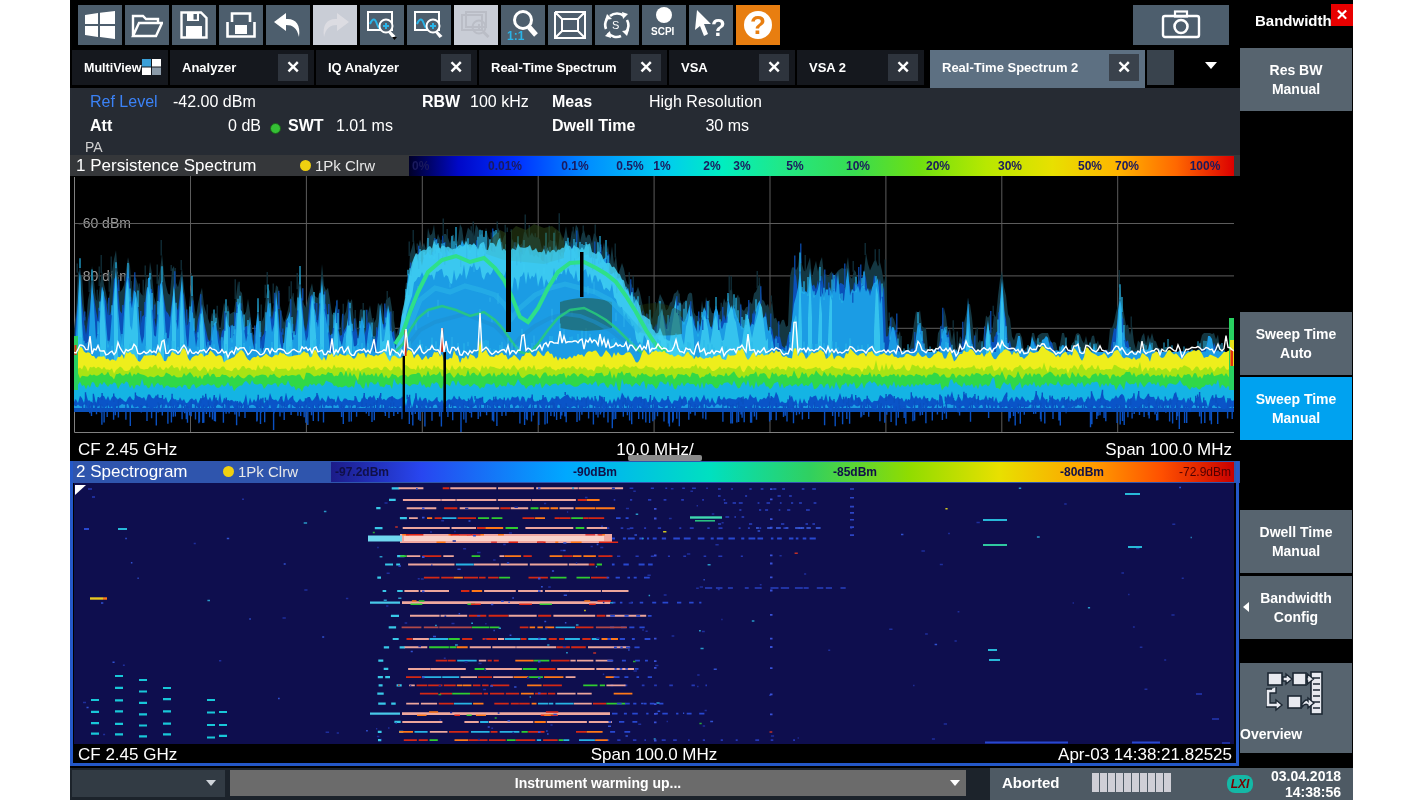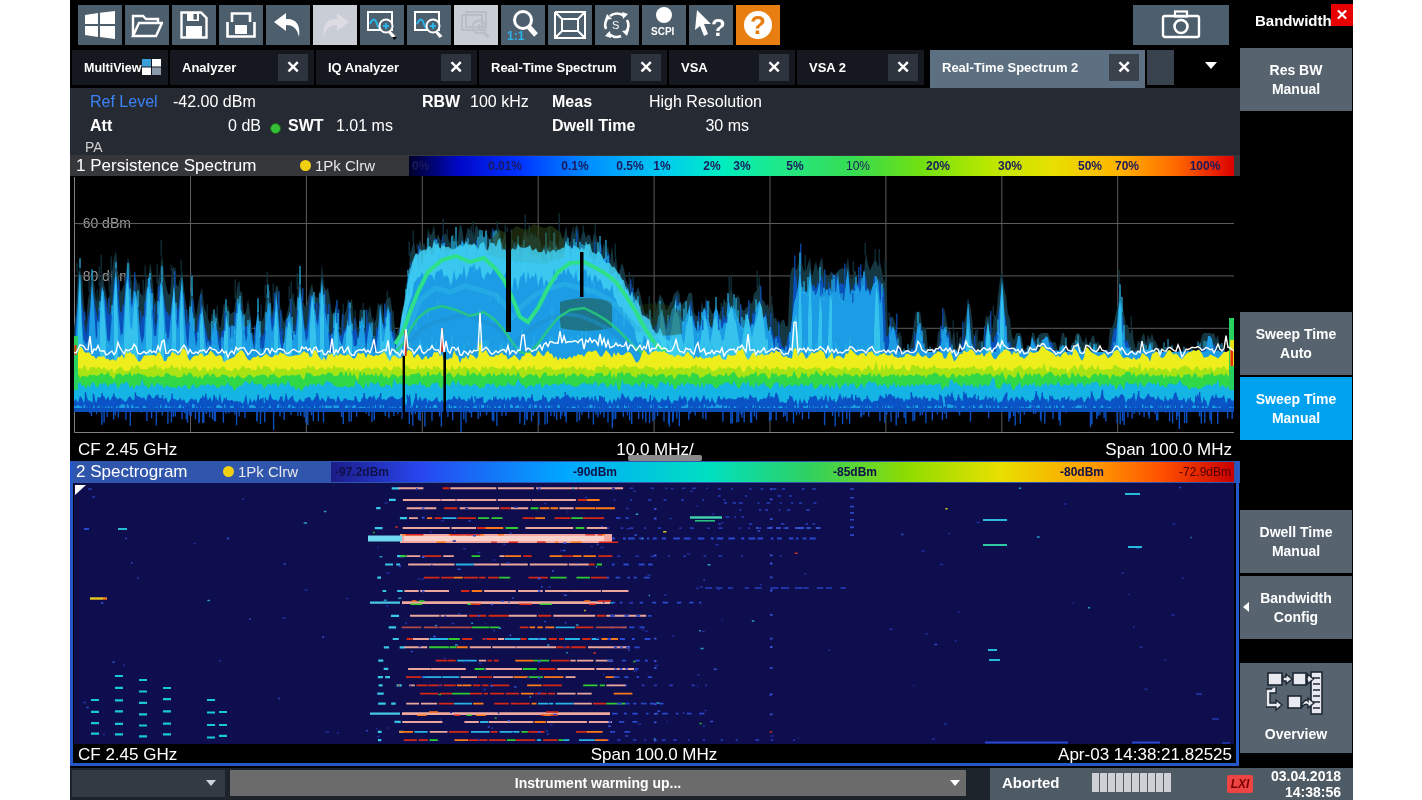--- a/index.html
+++ b/index.html
@@ -171,21 +171,21 @@
 <div style="position:absolute;left:315px;top:157px;font-size:15px;font-weight:normal;color:#e8e8e8;white-space:nowrap">1Pk Clrw</div>
 <div style="position:absolute;left:409px;top:156px;width:825px;height:20px;background:linear-gradient(to right,#000028 0%,#0008c8 6%,#0030ff 13%,#0090ff 22%,#00ccf0 31%,#00eec0 38%,#20e888 45%,#38dc50 54%,#70e010 62%,#b8e800 70%,#e8e000 78%,#ffb400 86%,#ff6800 93%,#dc0000 100%)"></div>
 <div style="position:absolute;left:412px;top:159px;font-size:12px;font-weight:bold;color:#1a1a5e;white-space:nowrap">0%</div>
 <div style="position:absolute;left:465px;top:159px;width:80px;text-align:center;font-size:12px;font-weight:bold;color:#1a1a5e">0.01%</div>
 <div style="position:absolute;left:535px;top:159px;width:80px;text-align:center;font-size:12px;font-weight:bold;color:#1a1a5e">0.1%</div>
 <div style="position:absolute;left:590px;top:159px;width:80px;text-align:center;font-size:12px;font-weight:bold;color:#1a1a5e">0.5%</div>
 <div style="position:absolute;left:622px;top:159px;width:80px;text-align:center;font-size:12px;font-weight:bold;color:#1a1a5e">1%</div>
 <div style="position:absolute;left:672px;top:159px;width:80px;text-align:center;font-size:12px;font-weight:bold;color:#1a1a5e">2%</div>
 <div style="position:absolute;left:702px;top:159px;width:80px;text-align:center;font-size:12px;font-weight:bold;color:#1a1a5e">3%</div>
 <div style="position:absolute;left:755px;top:159px;width:80px;text-align:center;font-size:12px;font-weight:bold;color:#1a1a5e">5%</div>
-<div style="position:absolute;left:818px;top:159px;width:80px;text-align:center;font-size:12px;font-weight:normal;color:#1a1a5e">10%</div>
+<div style="position:absolute;left:818px;top:159px;width:80px;text-align:center;font-size:12px;font-weight:bold;color:#1a1a5e">10%</div>
 <div style="position:absolute;left:898px;top:159px;width:80px;text-align:center;font-size:12px;font-weight:bold;color:#1a1a5e">20%</div>
 <div style="position:absolute;left:970px;top:159px;width:80px;text-align:center;font-size:12px;font-weight:bold;color:#1a1a5e">30%</div>
 <div style="position:absolute;left:1050px;top:159px;width:80px;text-align:center;font-size:12px;font-weight:bold;color:#1a1a5e">50%</div>
 <div style="position:absolute;left:1115px;top:159px;width:80px;text-align:left;font-size:12px;font-weight:bold;color:#1a1a5e">70%</div>
 <div style="position:absolute;left:1165px;top:159px;width:80px;text-align:center;font-size:12px;font-weight:bold;color:#1a1a5e">100%</div>
 <div style="position:absolute;left:78px;top:440px;font-size:17px;font-weight:normal;color:#fff;white-space:nowrap">CF 2.45 GHz</div>
 <div style="position:absolute;left:570px;top:440px;width:170px;text-align:center;font-size:17px;color:#fff">10.0 MHz/</div>
 <div style="position:absolute;right:190px;top:440px;font-size:17px;font-weight:normal;color:#fff;white-space:nowrap">Span 100.0 MHz</div>
 <div style="position:absolute;left:628px;top:455px;width:74px;height:6px;background:#8a8a8a;border-radius:2px"></div>
 <div style="position:absolute;left:70px;top:461px;width:1170px;height:22px;background:#2f55ad"></div>
@@ -217,21 +217,21 @@
     <div style="width:7px;height:19px;background:#cfcfd6;margin-right:1px"></div>
     <div style="width:7px;height:19px;background:#cfcfd6;margin-right:1px"></div>
     <div style="width:7px;height:19px;background:#cfcfd6;margin-right:1px"></div>
     <div style="width:7px;height:19px;background:#cfcfd6;margin-right:1px"></div>
     <div style="width:7px;height:19px;background:#cfcfd6;margin-right:1px"></div>
     <div style="width:7px;height:19px;background:#cfcfd6;margin-right:1px"></div>
     <div style="width:7px;height:19px;background:#cfcfd6;margin-right:1px"></div>
     <div style="width:7px;height:19px;background:#cfcfd6;margin-right:1px"></div>
     <div style="width:7px;height:19px;background:#cfcfd6;margin-right:1px"></div>
   </div>
-<div style="position:absolute;left:1227px;top:775px;width:26px;height:18px;background:#ef4444;border-radius:2px;display:flex;align-items:center;justify-content:center;font-size:12px;font-weight:bold;font-style:italic;color:#7a0000">LXI</div>
+<div style="position:absolute;left:1227px;top:775px;width:26px;height:18px;background:#14b8a6;border-radius:8px;display:flex;align-items:center;justify-content:center;font-size:12px;font-weight:bold;font-style:italic;color:#7a0000">LXI</div>
 <div style="position:absolute;right:81px;top:768px;font-size:14px;font-weight:bold;color:#fff;white-space:nowrap">03.04.2018</div>
 <div style="position:absolute;right:81px;top:784px;font-size:14px;font-weight:bold;color:#fff;white-space:nowrap">14:38:56</div>
 <div style="position:absolute;left:1255px;top:12px;font-size:15px;font-weight:bold;color:#fff">Bandwidth</div>
 <div style="position:absolute;left:1331px;top:4px;width:22px;height:22px;background:#e80000;display:flex;align-items:center;justify-content:center;color:#fff;font-weight:bold;font-size:15px">✕</div>
 <div style="position:absolute;left:1240px;top:48px;width:112px;height:63px;background:#57646f;display:flex;align-items:center;justify-content:center;text-align:center;font-size:14px;font-weight:bold;color:#fff;line-height:19px">Res BW<br>Manual</div>
 <div style="position:absolute;left:1240px;top:312px;width:112px;height:63px;background:#57646f;display:flex;align-items:center;justify-content:center;text-align:center;font-size:14px;font-weight:bold;color:#fff;line-height:19px">Sweep Time<br>Auto</div>
 <div style="position:absolute;left:1240px;top:377px;width:112px;height:63px;background:#00a2f0;display:flex;align-items:center;justify-content:center;text-align:center;font-size:14px;font-weight:bold;color:#fff;line-height:19px">Sweep Time<br>Manual</div>
 <div style="position:absolute;left:1240px;top:510px;width:112px;height:63px;background:#57646f;display:flex;align-items:center;justify-content:center;text-align:center;font-size:14px;font-weight:bold;color:#fff;line-height:19px">Dwell Time<br>Manual</div>
 <div style="position:absolute;left:1240px;top:576px;width:112px;height:63px;background:#57646f;display:flex;align-items:center;justify-content:center;text-align:center;font-size:14px;font-weight:bold;color:#fff;line-height:19px">Bandwidth<br>Config</div>
 <div style="position:absolute;left:1243px;top:602px;width:0;height:0;border-top:5px solid transparent;border-bottom:5px solid transparent;border-right:6px solid #fff"></div>
@@ -246,21 +246,21 @@
       <g fill="none" stroke="#1c2733" stroke-width="1.4">
         <path d="M47,8 h7 M47,14 h7 M47,20 h7 M47,26 h7 M47,32 h7 M47,38 h7"></path>
       </g>
       <g fill="#e8eaf0" stroke="#1c2733" stroke-width="1.4">
         <path d="M17,7 h3 v-3 l6,5 l-6,5 v-3 h-3 Z"></path>
         <path d="M41,7 h0.5 v-3 l6,5 l-6,5 v-3 h-0.5 Z"></path>
         <path d="M10,17 v6 h-6 v10 h6 v-3 l6,5 l-6,5 v-3 h-10 v-18 h6"></path>
         <path d="M36,34 q4,-6 6,-3 v-3 l6,5 l-6,5 v-3 q-3,-2 -6,2 Z"></path>
       </g>
     </svg></div>
-<div style="position:absolute;left:1240px;top:726px;width:112px;text-align:center;font-size:14px;font-weight:bold;color:#fff">Overview</div>
+<div style="position:absolute;left:1240px;top:726px;width:112px;font-size:14px;font-weight:bold;color:#fff">Overview</div>
 <svg style="position:absolute;left:74px;top:176px" width="1160" height="260" viewBox="74 176 1160 260">
     <rect x="74" y="176" width="1160" height="260" fill="#000"></rect>
     <text x="78" y="228.0" font-size="14" fill="#9a9a9a">-60 dBm</text>
     <text x="78" y="280.5" font-size="14" fill="#9a9a9a">-80 dBm</text>
     <text x="78" y="333.0" font-size="14" fill="#9a9a9a">-100 dBm</text>
     <path d="M74,223.5 H1234 M74,275.9 H1234 M74,328.3 H1234 M74,380.7 H1234 M190.5,176 V432 M306.4,176 V432 M422.3,176 V432 M538.2,176 V432 M654.1,176 V432 M770.0,176 V432 M885.9,176 V432 M1001.8,176 V432 M1117.7,176 V432" stroke="#5c5c5c" stroke-width="1" fill="none"></path>
     <path d="M74.5,177 V432.5 H1234.5 V177" fill="none" stroke="#808080" stroke-width="1"></path>
     <path d="M74.0,328.4 76.0,311.4 78.0,270.8 80.0,275.5 82.0,275.3 84.0,305.7 86.0,323.2 88.0,299.8 90.0,289.9 92.0,266.1 94.0,281.9 96.0,299.4 98.0,301.7 100.0,283.9 102.0,270.9 104.0,284.4 106.0,292.7 108.0,304.4 110.0,289.7 112.0,272.1 114.0,258.9 116.0,250.3 118.0,275.2 120.0,292.0 122.0,289.8 124.0,285.1 126.0,269.9 128.0,257.3 130.0,266.0 132.0,294.8 134.0,277.0 136.0,277.7 138.0,285.3 140.0,292.0 142.0,295.0 144.0,295.9 146.0,275.1 148.0,285.3 150.0,262.1 152.0,273.9 154.0,296.7 156.0,303.8 158.0,281.7 160.0,270.9 162.0,253.6 164.0,274.6 166.0,285.6 168.0,293.4 170.0,294.8 172.0,269.0 174.0,266.0 176.0,282.8 178.0,287.2 180.0,278.5 182.0,267.9 184.0,288.1 186.0,303.0 188.0,319.5 190.0,295.5 192.0,283.6 194.0,303.0 196.0,317.1 198.0,304.1 200.0,294.4 202.0,287.8 204.0,305.6 206.0,312.4 208.0,318.3 210.0,324.2 212.0,312.4 214.0,316.4 216.0,312.6 218.0,315.9 220.0,332.0 222.0,316.0 224.0,302.6 226.0,308.5 228.0,304.9 230.0,314.1 232.0,312.8 234.0,311.7 236.0,296.9 238.0,281.2 240.0,290.9 242.0,293.0 244.0,315.4 246.0,311.8 248.0,298.8 250.0,312.5 252.0,330.9 254.0,335.7 256.0,326.6 258.0,300.5 260.0,323.4 262.0,321.6 264.0,316.5 266.0,295.9 268.0,287.5 270.0,291.3 272.0,312.8 274.0,301.4 276.0,285.2 278.0,286.9 280.0,305.7 282.0,314.8 284.0,322.8 286.0,317.7 288.0,309.8 290.0,299.5 292.0,294.8 294.0,300.4 296.0,309.1 298.0,287.2 300.0,273.6 302.0,295.6 304.0,304.5 306.0,307.7 308.0,298.6 310.0,290.5 312.0,283.3 314.0,294.9 316.0,297.1 318.0,297.9 320.0,289.5 322.0,264.0 324.0,285.6 326.0,290.4 328.0,287.7 330.0,300.2 332.0,314.1 334.0,315.6 336.0,305.6 338.0,314.2 340.0,332.5 342.0,314.7 344.0,316.0 346.0,311.6 348.0,298.8 350.0,302.2 352.0,299.1 354.0,323.5 356.0,317.2 358.0,332.6 360.0,309.8 362.0,309.3 364.0,313.7 366.0,324.0 368.0,312.9 370.0,305.2 372.0,318.5 374.0,323.1 376.0,319.1 378.0,302.8 380.0,305.9 382.0,302.4 384.0,317.8 386.0,299.9 388.0,298.3 390.0,296.5 392.0,309.1 394.0,320.1 396.0,335.1 398.0,329.1 400.0,327.3 402.0,310.8 404.0,304.8 406.0,282.2 408.0,284.1 410.0,254.1 412.0,247.6 414.0,240.1 416.0,258.3 418.0,247.8 420.0,239.5 422.0,247.6 424.0,242.8 426.0,249.6 428.0,228.1 430.0,235.4 432.0,233.8 434.0,224.4 436.0,242.2 438.0,233.8 440.0,239.4 442.0,249.7 444.0,233.9 446.0,234.1 448.0,237.8 450.0,243.6 452.0,234.8 454.0,234.9 456.0,244.8 458.0,239.7 460.0,224.1 462.0,227.9 464.0,243.2 466.0,235.5 468.0,227.5 470.0,230.0 472.0,231.6 474.0,236.5 476.0,224.5 478.0,228.1 480.0,235.3 482.0,233.6 484.0,238.2 486.0,227.4 488.0,236.5 490.0,240.5 492.0,236.5 494.0,234.0 496.0,232.2 498.0,227.4 500.0,231.6 502.0,241.9 504.0,236.0 506.0,233.7 508.0,236.7 510.0,241.5 512.0,238.8 514.0,242.9 516.0,242.1 518.0,243.3 520.0,245.5 522.0,243.3 524.0,232.1 526.0,232.6 528.0,237.9 530.0,236.0 532.0,232.2 534.0,237.0 536.0,237.5 538.0,237.0 540.0,239.8 542.0,249.4 544.0,244.2 546.0,257.3 548.0,243.0 550.0,239.8 552.0,241.0 554.0,241.3 556.0,241.1 558.0,249.7 560.0,230.9 562.0,241.0 564.0,237.0 566.0,226.2 568.0,240.1 570.0,242.9 572.0,230.1 574.0,235.0 576.0,224.8 578.0,228.0 580.0,242.3 582.0,233.6 584.0,230.1 586.0,238.6 588.0,234.5 590.0,235.2 592.0,243.4 594.0,233.0 596.0,235.6 598.0,242.9 600.0,248.8 602.0,252.1 604.0,242.3 606.0,253.6 608.0,245.0 610.0,262.3 612.0,246.2 614.0,264.2 616.0,255.5 618.0,274.7 620.0,269.3 622.0,262.9 624.0,269.1 626.0,280.1 628.0,284.9 630.0,281.4 632.0,285.3 634.0,292.8 636.0,292.2 638.0,286.8 640.0,292.9 642.0,302.4 644.0,311.1 646.0,316.3 648.0,314.1 650.0,313.9 652.0,319.5 654.0,312.1 656.0,310.4 658.0,301.5 660.0,293.9 662.0,298.2 664.0,302.5 666.0,310.5 668.0,308.7 670.0,303.1 672.0,301.2 674.0,293.7 676.0,292.5 678.0,289.6 680.0,300.0 682.0,305.6 684.0,301.3 686.0,303.3 688.0,294.6 690.0,292.5 692.0,293.6 694.0,312.5 696.0,315.9 698.0,315.7 700.0,319.0 702.0,300.5 704.0,314.2 706.0,296.8 708.0,305.3 710.0,306.8 712.0,313.0 714.0,313.3 716.0,306.1 718.0,320.0 720.0,311.4 722.0,308.5 724.0,298.3 726.0,303.2 728.0,296.7 730.0,290.6 732.0,289.0 734.0,313.0 736.0,298.6 738.0,294.5 740.0,302.2 742.0,309.2 744.0,310.9 746.0,307.3 748.0,306.5 750.0,301.7 752.0,304.2 754.0,293.5 756.0,291.5 758.0,286.2 760.0,282.6 762.0,299.6 764.0,300.9 766.0,306.1 768.0,303.9 770.0,311.6 772.0,299.7 774.0,318.7 776.0,317.7 778.0,323.6 780.0,325.1 782.0,319.9 784.0,319.7 786.0,327.1 788.0,325.4 790.0,276.8 792.0,267.6 794.0,267.3 796.0,270.3 798.0,266.3 800.0,249.5 802.0,264.5 804.0,271.2 806.0,270.5 808.0,263.8 810.0,257.3 812.0,277.8 814.0,268.3 816.0,260.8 818.0,271.7 820.0,262.1 822.0,256.9 824.0,275.6 826.0,273.9 828.0,277.2 830.0,273.4 832.0,271.3 834.0,281.5 836.0,273.6 838.0,270.7 840.0,269.2 842.0,268.1 844.0,268.7 846.0,268.8 848.0,257.1 850.0,276.3 852.0,278.8 854.0,269.8 856.0,272.3 858.0,287.4 860.0,272.8 862.0,282.9 864.0,271.9 866.0,252.9 868.0,263.9 870.0,270.5 872.0,265.8 874.0,261.2 876.0,259.9 878.0,266.5 880.0,262.3 882.0,271.0 884.0,282.9 886.0,272.2 888.0,330.9 890.0,318.8 892.0,316.0 894.0,319.3 896.0,326.2 898.0,335.6 900.0,331.0 902.0,351.4 904.0,350.3 906.0,352.0 908.0,350.1 910.0,347.0 912.0,338.6 914.0,323.1 916.0,310.9 918.0,314.4 920.0,310.2 922.0,325.9 924.0,327.9 926.0,328.2 928.0,349.9 930.0,350.1 932.0,352.0 934.0,350.3 936.0,354.9 938.0,333.3 940.0,329.1 942.0,323.7 944.0,307.9 946.0,316.5 948.0,332.8 950.0,328.2 952.0,340.9 954.0,328.6 956.0,350.3 958.0,345.6 960.0,336.1 962.0,339.8 964.0,322.9 966.0,314.6 968.0,303.7 970.0,304.2 972.0,318.1 974.0,339.1 976.0,328.3 978.0,342.9 980.0,339.5 982.0,345.4 984.0,331.8 986.0,315.5 988.0,317.8 990.0,314.4 992.0,333.3 994.0,314.1 996.0,317.3 998.0,296.1 1000.0,279.4 1002.0,270.7 1004.0,287.2 1006.0,295.6 1008.0,314.1 1010.0,318.8 1012.0,336.5 1014.0,340.4 1016.0,333.4 1018.0,333.0 1020.0,333.0 1022.0,337.8 1024.0,350.8 1026.0,347.7 1028.0,346.8 1030.0,352.5 1032.0,333.0 1034.0,333.0 1036.0,341.5 1038.0,335.6 1040.0,334.0 1042.0,333.0 1044.0,333.0 1046.0,333.0 1048.0,333.0 1050.0,339.2 1052.0,343.1 1054.0,341.8 1056.0,343.1 1058.0,353.5 1060.0,344.4 1062.0,333.0 1064.0,333.0 1066.0,342.9 1068.0,353.0 1070.0,350.8 1072.0,343.5 1074.0,341.4 1076.0,334.1 1078.0,333.0 1080.0,334.5 1082.0,340.2 1084.0,343.6 1086.0,335.9 1088.0,344.9 1090.0,343.2 1092.0,336.0 1094.0,335.6 1096.0,345.2 1098.0,340.3 1100.0,350.6 1102.0,352.0 1104.0,352.0 1106.0,350.2 1108.0,349.2 1110.0,328.6 1112.0,328.0 1114.0,322.1 1116.0,312.3 1118.0,304.6 1120.0,285.5 1122.0,301.7 1124.0,313.8 1126.0,325.6 1128.0,324.5 1130.0,335.0 1132.0,325.5 1134.0,342.3 1136.0,349.6 1138.0,340.6 1140.0,342.8 1142.0,335.9 1144.0,333.0 1146.0,344.1 1148.0,334.5 1150.0,340.1 1152.0,333.0 1154.0,340.5 1156.0,341.4 1158.0,347.4 1160.0,348.6 1162.0,349.9 1164.0,351.5 1166.0,352.0 1168.0,352.0 1170.0,352.0 1172.0,352.0 1174.0,352.0 1176.0,352.0 1178.0,352.0 1180.0,352.0 1182.0,352.0 1184.0,352.0 1186.0,352.0 1188.0,352.0 1190.0,352.0 1192.0,352.0 1194.0,352.0 1196.0,352.0 1198.0,349.9 1200.0,342.9 1202.0,335.0 1204.0,333.0 1206.0,333.0 1208.0,333.0 1210.0,333.0 1212.0,333.9 1214.0,333.0 1216.0,339.4 1218.0,334.5 1220.0,349.6 1222.0,352.0 1224.0,352.0 1226.0,352.0 1228.0,352.0 1230.0,352.0 1232.0,352.0 1234.0,352.0 L1234.0,410 L74.0,410 Z" fill="#143742"></path>
     <path d="M74.0,346.5 76.0,318.4 78.0,302.7 80.0,278.5 82.0,303.0 84.0,318.4 86.0,334.8 88.0,319.3 90.0,308.7 92.0,287.8 94.0,297.5 96.0,311.1 98.0,320.5 100.0,305.0 102.0,286.3 104.0,295.3 106.0,301.0 108.0,315.2 110.0,314.9 112.0,307.6 114.0,278.9 116.0,276.2 118.0,288.9 120.0,311.0 122.0,313.6 124.0,303.3 126.0,278.5 128.0,266.1 130.0,284.5 132.0,304.3 134.0,289.1 136.0,297.7 138.0,304.2 140.0,330.5 142.0,316.8 144.0,314.9 146.0,294.0 148.0,283.0 150.0,288.4 152.0,289.2 154.0,316.8 156.0,327.4 158.0,299.9 160.0,288.2 162.0,289.2 164.0,298.5 166.0,311.0 168.0,313.3 170.0,317.6 172.0,300.8 174.0,286.5 176.0,306.0 178.0,310.5 180.0,293.0 182.0,287.9 184.0,295.9 186.0,326.1 188.0,324.2 190.0,310.8 192.0,310.5 194.0,325.3 196.0,334.4 198.0,319.4 200.0,311.5 202.0,311.2 204.0,321.4 206.0,330.3 208.0,339.3 210.0,341.4 212.0,327.7 214.0,325.2 216.0,334.4 218.0,329.3 220.0,341.2 222.0,331.0 224.0,328.8 226.0,318.1 228.0,333.6 230.0,335.9 232.0,324.0 234.0,327.2 236.0,311.0 238.0,303.5 240.0,307.5 242.0,311.8 244.0,327.6 246.0,326.2 248.0,326.0 250.0,324.2 252.0,332.2 254.0,347.1 256.0,335.7 258.0,333.9 260.0,346.6 262.0,337.1 264.0,333.6 266.0,315.4 268.0,305.2 270.0,310.1 272.0,319.8 274.0,309.5 276.0,300.8 278.0,306.9 280.0,331.0 282.0,332.7 284.0,349.5 286.0,325.3 288.0,321.6 290.0,314.6 292.0,337.7 294.0,337.0 296.0,321.9 298.0,301.2 300.0,297.5 302.0,298.4 304.0,324.4 306.0,331.8 308.0,320.1 310.0,296.7 312.0,294.7 314.0,307.5 316.0,320.2 318.0,319.9 320.0,293.0 322.0,290.8 324.0,305.8 326.0,303.2 328.0,323.5 330.0,335.3 332.0,334.5 334.0,319.3 336.0,321.1 338.0,328.2 340.0,335.8 342.0,335.1 344.0,330.4 346.0,326.9 348.0,323.4 350.0,318.2 352.0,323.8 354.0,332.4 356.0,326.8 358.0,339.1 360.0,327.2 362.0,321.2 364.0,336.1 366.0,329.0 368.0,322.0 370.0,323.9 372.0,333.0 374.0,343.3 376.0,334.6 378.0,328.0 380.0,315.2 382.0,323.6 384.0,324.6 386.0,307.3 388.0,318.9 390.0,328.8 392.0,332.6 394.0,330.8 396.0,345.3 398.0,351.6 400.0,350.6 402.0,325.2 404.0,316.8 406.0,309.7 408.0,293.1 410.0,273.9 412.0,277.5 414.0,273.6 416.0,267.8 418.0,267.1 420.0,263.1 422.0,271.2 424.0,256.7 426.0,257.6 428.0,260.5 430.0,264.8 432.0,251.4 434.0,252.0 436.0,247.6 438.0,258.6 440.0,251.8 442.0,256.4 444.0,262.7 446.0,256.1 448.0,261.4 450.0,259.0 452.0,264.9 454.0,264.3 456.0,257.7 458.0,259.5 460.0,265.1 462.0,260.4 464.0,249.5 466.0,259.7 468.0,249.1 470.0,261.8 472.0,260.2 474.0,256.7 476.0,256.5 478.0,255.0 480.0,260.4 482.0,255.2 484.0,259.0 486.0,262.6 488.0,254.3 490.0,253.6 492.0,250.0 494.0,250.3 496.0,245.7 498.0,259.4 500.0,264.9 502.0,265.2 504.0,250.7 506.0,266.0 508.0,270.5 510.0,260.8 512.0,264.6 514.0,252.0 516.0,263.5 518.0,255.2 520.0,261.1 522.0,251.7 524.0,263.7 526.0,266.6 528.0,257.0 530.0,255.4 532.0,250.1 534.0,261.2 536.0,260.1 538.0,255.5 540.0,267.2 542.0,262.9 544.0,260.1 546.0,262.4 548.0,270.9 550.0,267.8 552.0,263.3 554.0,266.2 556.0,255.1 558.0,260.4 560.0,259.8 562.0,256.3 564.0,261.1 566.0,254.3 568.0,261.3 570.0,261.4 572.0,242.2 574.0,264.6 576.0,241.4 578.0,255.2 580.0,264.6 582.0,257.7 584.0,251.7 586.0,254.2 588.0,266.2 590.0,250.4 592.0,268.2 594.0,262.7 596.0,257.4 598.0,261.8 600.0,260.4 602.0,272.4 604.0,273.4 606.0,261.5 608.0,270.4 610.0,269.6 612.0,283.1 614.0,271.8 616.0,291.2 618.0,285.4 620.0,282.4 622.0,288.3 624.0,290.8 626.0,291.4 628.0,302.1 630.0,298.0 632.0,296.0 634.0,309.1 636.0,304.5 638.0,313.5 640.0,315.8 642.0,319.2 644.0,337.8 646.0,329.9 648.0,333.7 650.0,325.4 652.0,333.6 654.0,334.2 656.0,322.9 658.0,329.0 660.0,312.6 662.0,312.7 664.0,316.0 666.0,324.9 668.0,319.9 670.0,318.2 672.0,314.6 674.0,308.0 676.0,310.7 678.0,313.3 680.0,315.4 682.0,317.3 684.0,327.7 686.0,319.5 688.0,314.6 690.0,314.2 692.0,327.5 694.0,315.3 696.0,331.2 698.0,319.4 700.0,326.0 702.0,328.1 704.0,316.7 706.0,317.0 708.0,318.4 710.0,326.9 712.0,326.8 714.0,321.7 716.0,323.1 718.0,328.0 720.0,323.4 722.0,320.2 724.0,314.2 726.0,320.7 728.0,318.4 730.0,313.5 732.0,317.0 734.0,315.4 736.0,320.2 738.0,322.8 740.0,323.7 742.0,324.2 744.0,337.3 746.0,319.3 748.0,316.7 750.0,326.0 752.0,321.7 754.0,309.1 756.0,319.5 758.0,309.3 760.0,301.6 762.0,317.9 764.0,318.3 766.0,311.4 768.0,331.5 770.0,328.7 772.0,328.2 774.0,340.1 776.0,335.2 778.0,337.1 780.0,336.4 782.0,345.8 784.0,347.7 786.0,347.5 788.0,335.7 790.0,331.1 792.0,319.3 794.0,273.5 796.0,275.6 798.0,293.3 800.0,261.3 802.0,293.1 804.0,287.1 806.0,294.0 808.0,288.2 810.0,279.7 812.0,286.1 814.0,284.4 816.0,289.3 818.0,279.7 820.0,294.4 822.0,274.8 824.0,289.7 826.0,289.3 828.0,293.3 830.0,298.5 832.0,288.1 834.0,280.3 836.0,273.2 838.0,286.7 840.0,283.1 842.0,283.5 844.0,284.9 846.0,291.8 848.0,275.0 850.0,287.3 852.0,300.8 854.0,282.1 856.0,285.5 858.0,283.5 860.0,279.7 862.0,284.1 864.0,269.8 866.0,278.3 868.0,294.8 870.0,288.2 872.0,293.6 874.0,275.0 876.0,278.2 878.0,287.5 880.0,278.5 882.0,293.8 884.0,285.4 886.0,336.6 888.0,336.2 890.0,326.5 892.0,328.5 894.0,330.3 896.0,330.3 898.0,343.8 900.0,349.2 902.0,352.7 904.0,350.5 906.0,350.9 908.0,351.5 910.0,349.9 912.0,348.4 914.0,348.4 916.0,339.4 918.0,326.0 920.0,324.0 922.0,331.6 924.0,345.3 926.0,351.2 928.0,351.3 930.0,352.7 932.0,351.6 934.0,352.5 936.0,354.3 938.0,350.4 940.0,340.2 942.0,328.5 944.0,340.1 946.0,333.1 948.0,329.1 950.0,340.7 952.0,347.4 954.0,352.2 956.0,349.4 958.0,351.6 960.0,353.4 962.0,342.1 964.0,341.1 966.0,334.5 968.0,326.7 970.0,337.3 972.0,341.0 974.0,349.2 976.0,352.2 978.0,352.2 980.0,352.1 982.0,348.5 984.0,345.9 986.0,338.2 988.0,328.2 990.0,330.7 992.0,342.0 994.0,342.2 996.0,332.5 998.0,330.9 1000.0,302.0 1002.0,292.3 1004.0,310.8 1006.0,319.3 1008.0,344.3 1010.0,340.3 1012.0,350.4 1014.0,349.5 1016.0,346.1 1018.0,347.9 1020.0,351.4 1022.0,350.0 1024.0,349.8 1026.0,352.7 1028.0,347.6 1030.0,356.0 1032.0,345.5 1034.0,341.1 1036.0,344.7 1038.0,350.3 1040.0,353.2 1042.0,342.9 1044.0,342.3 1046.0,340.0 1048.0,346.5 1050.0,341.1 1052.0,342.8 1054.0,350.5 1056.0,350.6 1058.0,351.6 1060.0,353.9 1062.0,351.5 1064.0,344.5 1066.0,351.8 1068.0,350.8 1070.0,349.0 1072.0,352.5 1074.0,351.9 1076.0,350.8 1078.0,356.0 1080.0,349.5 1082.0,351.8 1084.0,352.0 1086.0,351.4 1088.0,349.6 1090.0,352.2 1092.0,353.6 1094.0,350.2 1096.0,353.0 1098.0,352.5 1100.0,353.1 1102.0,353.3 1104.0,351.0 1106.0,349.6 1108.0,351.2 1110.0,352.5 1112.0,339.8 1114.0,328.1 1116.0,329.0 1118.0,318.7 1120.0,306.4 1122.0,330.4 1124.0,332.0 1126.0,341.7 1128.0,340.2 1130.0,350.9 1132.0,351.4 1134.0,356.0 1136.0,352.8 1138.0,351.3 1140.0,352.7 1142.0,350.5 1144.0,354.3 1146.0,351.0 1148.0,352.8 1150.0,353.6 1152.0,352.6 1154.0,352.1 1156.0,352.0 1158.0,351.9 1160.0,351.1 1162.0,351.3 1164.0,354.2 1166.0,351.8 1168.0,350.8 1170.0,351.2 1172.0,353.7 1174.0,353.0 1176.0,352.8 1178.0,351.6 1180.0,352.9 1182.0,351.0 1184.0,351.6 1186.0,353.5 1188.0,353.3 1190.0,350.5 1192.0,350.7 1194.0,352.2 1196.0,354.6 1198.0,349.1 1200.0,352.4 1202.0,348.3 1204.0,349.4 1206.0,347.5 1208.0,340.0 1210.0,340.0 1212.0,353.2 1214.0,342.5 1216.0,348.0 1218.0,353.2 1220.0,353.1 1222.0,353.3 1224.0,349.7 1226.0,352.4 1228.0,353.0 1230.0,350.5 1232.0,352.0 1234.0,351.8 L1234.0,412 L74.0,412 Z" fill="#0a50b9"></path>
     <path d="M74.0,352.0 76.0,337.6 78.0,297.6 80.0,266.0 82.0,321.8 84.0,346.4 86.0,351.7 88.0,349.9 90.0,313.9 92.0,278.5 94.0,305.1 96.0,339.9 98.0,332.1 100.0,308.8 102.0,286.3 104.0,292.7 106.0,322.6 108.0,345.4 110.0,339.1 112.0,313.3 114.0,290.9 116.0,266.2 118.0,308.0 120.0,329.4 122.0,344.4 124.0,312.9 126.0,283.2 128.0,276.6 130.0,299.6 132.0,308.6 134.0,289.6 136.0,292.8 138.0,305.0 140.0,333.7 142.0,343.9 144.0,336.6 146.0,297.4 148.0,278.1 150.0,277.6 152.0,307.7 154.0,335.2 156.0,336.8 158.0,312.5 160.0,284.7 162.0,280.3 164.0,303.8 166.0,336.5 168.0,346.9 170.0,326.6 172.0,304.4 174.0,285.4 176.0,318.3 178.0,329.9 180.0,297.9 182.0,274.7 184.0,307.9 186.0,335.1 188.0,350.8 190.0,319.9 192.0,293.9 194.0,328.7 196.0,347.1 198.0,335.4 200.0,315.1 202.0,303.7 204.0,322.0 206.0,344.6 208.0,352.0 210.0,352.0 212.0,338.5 214.0,323.5 216.0,321.2 218.0,342.0 220.0,352.0 222.0,349.0 224.0,334.3 226.0,310.7 228.0,324.8 230.0,327.6 232.0,340.6 234.0,332.0 236.0,313.5 238.0,304.8 240.0,308.8 242.0,311.4 244.0,328.2 246.0,342.0 248.0,332.6 250.0,316.3 252.0,339.2 254.0,348.3 256.0,325.4 258.0,310.0 260.0,334.9 262.0,351.9 264.0,347.5 266.0,329.1 268.0,296.0 270.0,314.5 272.0,332.3 274.0,324.8 276.0,289.6 278.0,313.2 280.0,341.3 282.0,350.7 284.0,342.8 286.0,321.1 288.0,317.3 290.0,311.4 292.0,330.8 294.0,335.3 296.0,334.7 298.0,308.4 300.0,282.6 302.0,307.5 304.0,327.2 306.0,341.4 308.0,336.5 310.0,310.7 312.0,293.5 314.0,301.6 316.0,316.3 318.0,327.7 320.0,301.6 322.0,278.1 324.0,307.2 326.0,318.3 328.0,330.6 330.0,350.8 332.0,352.0 334.0,325.9 336.0,304.6 338.0,327.5 340.0,341.0 342.0,345.7 344.0,334.2 346.0,330.5 348.0,317.6 350.0,306.2 352.0,328.9 354.0,346.6 356.0,345.9 358.0,343.0 360.0,325.9 362.0,316.1 364.0,326.1 366.0,350.4 368.0,333.4 370.0,320.9 372.0,334.7 374.0,351.8 376.0,351.2 378.0,332.9 380.0,303.5 382.0,319.8 384.0,330.4 386.0,320.7 388.0,305.1 390.0,314.1 392.0,335.3 394.0,342.6 396.0,352.0 398.0,342.4 400.0,326.3 402.0,314.7 404.0,312.2 406.0,295.2 408.0,273.3 410.0,275.5 412.0,268.4 414.0,259.2 416.0,253.4 418.0,261.7 420.0,258.1 422.0,265.8 424.0,255.6 426.0,254.5 428.0,251.6 430.0,255.7 432.0,254.4 434.0,256.8 436.0,248.5 438.0,248.4 440.0,247.8 442.0,254.1 444.0,257.8 446.0,249.5 448.0,250.2 450.0,254.1 452.0,252.1 454.0,258.0 456.0,243.3 458.0,248.7 460.0,247.8 462.0,239.8 464.0,244.9 466.0,244.0 468.0,246.2 470.0,251.0 472.0,245.4 474.0,242.4 476.0,247.3 478.0,252.9 480.0,244.3 482.0,245.1 484.0,252.2 486.0,248.8 488.0,252.3 490.0,248.9 492.0,251.8 494.0,243.5 496.0,247.7 498.0,246.5 500.0,241.5 502.0,242.3 504.0,254.8 506.0,252.4 508.0,250.1 510.0,254.9 512.0,261.1 514.0,244.7 516.0,247.3 518.0,248.8 520.0,258.6 522.0,253.6 524.0,256.1 526.0,247.9 528.0,248.3 530.0,255.7 532.0,254.3 534.0,257.1 536.0,254.5 538.0,257.3 540.0,257.4 542.0,260.8 544.0,261.6 546.0,250.2 548.0,246.9 550.0,261.0 552.0,261.3 554.0,250.2 556.0,245.1 558.0,252.7 560.0,255.2 562.0,259.0 564.0,253.1 566.0,248.9 568.0,246.4 570.0,250.4 572.0,248.9 574.0,245.5 576.0,259.4 578.0,258.6 580.0,256.1 582.0,247.3 584.0,255.6 586.0,255.1 588.0,254.6 590.0,258.6 592.0,256.9 594.0,258.3 596.0,258.9 598.0,258.5 600.0,250.0 602.0,260.0 604.0,258.8 606.0,257.2 608.0,272.2 610.0,274.1 612.0,274.1 614.0,272.3 616.0,280.5 618.0,277.7 620.0,281.7 622.0,279.1 624.0,289.0 626.0,290.7 628.0,287.7 630.0,296.6 632.0,299.6 634.0,311.3 636.0,310.4 638.0,309.7 640.0,313.9 642.0,316.2 644.0,317.9 646.0,316.7 648.0,323.7 650.0,323.8 652.0,324.4 654.0,334.3 656.0,335.2 658.0,316.4 660.0,314.1 662.0,308.7 664.0,319.4 666.0,329.0 668.0,328.7 670.0,317.6 672.0,309.1 674.0,307.7 676.0,299.8 678.0,311.9 680.0,318.9 682.0,320.8 684.0,322.5 686.0,318.0 688.0,311.2 690.0,303.8 692.0,311.6 694.0,324.4 696.0,329.3 698.0,334.5 700.0,329.2 702.0,315.4 704.0,307.0 706.0,311.5 708.0,316.2 710.0,325.7 712.0,329.6 714.0,313.0 716.0,305.8 718.0,312.0 720.0,325.4 722.0,329.2 724.0,322.8 726.0,322.7 728.0,298.8 730.0,306.0 732.0,310.2 734.0,304.7 736.0,314.5 738.0,318.9 740.0,324.2 742.0,327.2 744.0,328.3 746.0,322.9 748.0,310.1 750.0,327.6 752.0,323.7 754.0,324.8 756.0,309.5 758.0,303.3 760.0,300.2 762.0,320.2 764.0,316.8 766.0,316.6 768.0,330.6 770.0,330.8 772.0,335.9 774.0,347.4 776.0,348.2 778.0,351.3 780.0,351.5 782.0,348.5 784.0,350.5 786.0,352.0 788.0,351.2 790.0,340.2 792.0,319.9 794.0,303.9 796.0,296.8 798.0,287.6 800.0,269.4 802.0,291.2 804.0,292.1 806.0,291.3 808.0,293.9 810.0,268.1 812.0,287.9 814.0,295.6 816.0,294.8 818.0,288.5 820.0,278.7 822.0,292.4 824.0,297.9 826.0,289.6 828.0,289.6 830.0,287.0 832.0,295.8 834.0,288.0 836.0,293.0 838.0,271.3 840.0,297.7 842.0,300.8 844.0,300.4 846.0,280.9 848.0,267.4 850.0,295.7 852.0,288.7 854.0,291.6 856.0,290.3 858.0,285.2 860.0,292.7 862.0,283.6 864.0,285.9 866.0,291.8 868.0,288.1 870.0,295.9 872.0,287.8 874.0,283.1 876.0,282.3 878.0,277.9 880.0,304.1 882.0,294.8 884.0,351.8 886.0,352.0 888.0,351.3 890.0,337.7 892.0,326.9 894.0,327.6 896.0,338.3 898.0,350.7 900.0,352.0 902.0,350.6 904.0,352.0 906.0,350.6 908.0,351.3 910.0,351.3 912.0,352.0 914.0,352.0 916.0,337.3 918.0,321.3 920.0,330.5 922.0,339.1 924.0,352.0 926.0,352.0 928.0,352.0 930.0,352.0 932.0,352.0 934.0,349.6 936.0,350.0 938.0,352.0 940.0,351.1 942.0,336.5 944.0,326.2 946.0,330.8 948.0,345.6 950.0,348.7 952.0,351.7 954.0,351.8 956.0,351.5 958.0,352.0 960.0,352.0 962.0,351.8 964.0,344.7 966.0,334.2 968.0,297.6 970.0,324.7 972.0,348.5 974.0,350.6 976.0,352.0 978.0,350.8 980.0,352.0 982.0,350.0 984.0,346.7 986.0,334.5 988.0,319.8 990.0,341.8 992.0,348.1 994.0,351.9 996.0,352.0 998.0,332.8 1000.0,302.2 1002.0,278.8 1004.0,305.0 1006.0,337.1 1008.0,349.0 1010.0,351.1 1012.0,351.3 1014.0,349.6 1016.0,347.7 1018.0,336.0 1020.0,336.0 1022.0,350.9 1024.0,351.7 1026.0,351.8 1028.0,351.5 1030.0,347.7 1032.0,336.0 1034.0,342.6 1036.0,350.2 1038.0,351.2 1040.0,350.6 1042.0,340.1 1044.0,339.0 1046.0,336.0 1048.0,337.7 1050.0,348.0 1052.0,352.0 1054.0,352.0 1056.0,350.3 1058.0,350.5 1060.0,351.6 1062.0,345.0 1064.0,345.5 1066.0,352.0 1068.0,352.0 1070.0,351.8 1072.0,352.0 1074.0,347.8 1076.0,346.0 1078.0,340.4 1080.0,347.9 1082.0,352.0 1084.0,350.8 1086.0,351.5 1088.0,350.3 1090.0,350.0 1092.0,352.0 1094.0,343.4 1096.0,351.7 1098.0,352.0 1100.0,352.0 1102.0,352.0 1104.0,352.0 1106.0,350.7 1108.0,351.9 1110.0,352.0 1112.0,352.0 1114.0,349.5 1116.0,340.7 1118.0,310.4 1120.0,297.4 1122.0,310.1 1124.0,338.1 1126.0,350.7 1128.0,347.4 1130.0,350.8 1132.0,350.5 1134.0,352.0 1136.0,351.2 1138.0,352.0 1140.0,352.0 1142.0,349.0 1144.0,348.7 1146.0,350.3 1148.0,349.3 1150.0,341.1 1152.0,350.2 1154.0,350.4 1156.0,351.7 1158.0,352.0 1160.0,349.2 1162.0,352.0 1164.0,352.0 1166.0,352.0 1168.0,350.5 1170.0,351.0 1172.0,352.0 1174.0,352.0 1176.0,352.0 1178.0,352.0 1180.0,349.9 1182.0,352.0 1184.0,352.0 1186.0,351.8 1188.0,350.2 1190.0,352.0 1192.0,349.1 1194.0,352.0 1196.0,350.2 1198.0,352.0 1200.0,351.9 1202.0,352.0 1204.0,351.4 1206.0,351.3 1208.0,336.0 1210.0,336.0 1212.0,339.0 1214.0,350.8 1216.0,351.7 1218.0,350.1 1220.0,352.0 1222.0,349.9 1224.0,352.0 1226.0,352.0 1228.0,352.0 1230.0,350.7 1232.0,351.9 1234.0,352.0 L1234.0,408 L74.0,408 Z" fill="#1b9ce4"></path>

